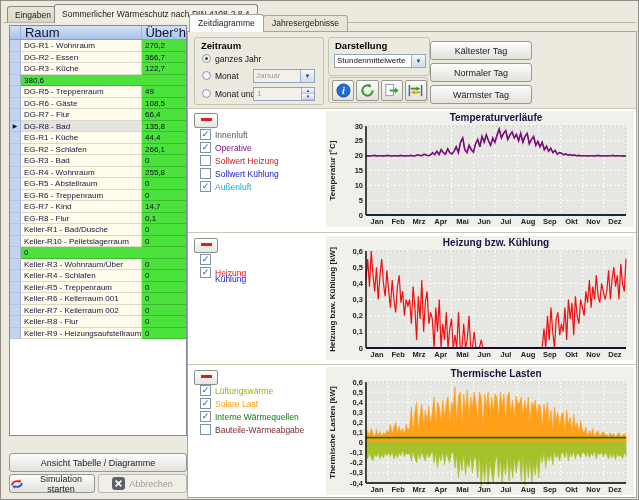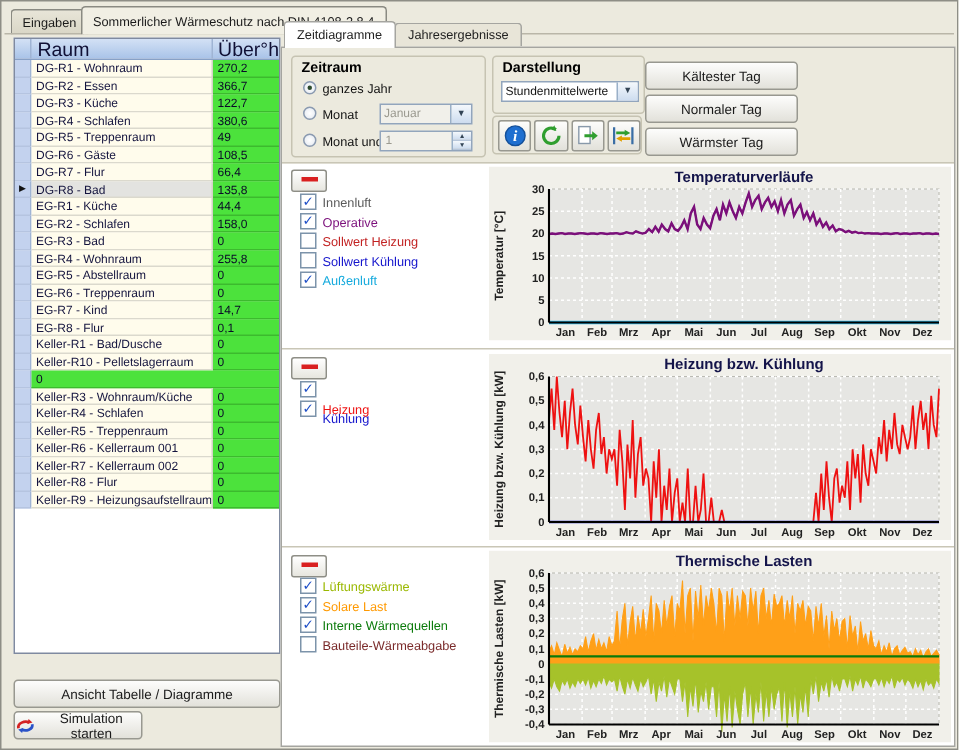--- a/index.html
+++ b/index.html
@@ -89,21 +89,20 @@
           <div class="troom">DG-R2 - Essen</div>
           <div class="tval">366,7</div>
         </div>
         <div class="trow">
           <div class="tsel"></div>
           <div class="troom">DG-R3 - Küche</div>
           <div class="tval">122,7</div>
         </div>
         <div class="trow">
           <div class="tsel"></div>
-          <div class="troom">DG-R4 - Schlafen</div>
           <div class="tval">380,6</div>
         </div>
         <div class="trow">
           <div class="tsel"></div>
           <div class="troom">DG-R5 - Treppenraum</div>
           <div class="tval">49</div>
         </div>
         <div class="trow">
           <div class="tsel"></div>
           <div class="troom">DG-R6 - Gäste</div>
@@ -120,21 +119,21 @@
           <div class="tval">135,8</div>
         </div>
         <div class="trow">
           <div class="tsel"></div>
           <div class="troom">EG-R1 - Küche</div>
           <div class="tval">44,4</div>
         </div>
         <div class="trow">
           <div class="tsel"></div>
           <div class="troom">EG-R2 - Schlafen</div>
-          <div class="tval">158,0</div>
+          <div class="tval">266,1</div>
         </div>
         <div class="trow">
           <div class="tsel"></div>
           <div class="troom">EG-R3 - Bad</div>
           <div class="tval">0</div>
         </div>
         <div class="trow">
           <div class="tsel"></div>
           <div class="troom">EG-R4 - Wohnraum</div>
           <div class="tval">255,8</div>
@@ -168,21 +167,21 @@
           <div class="tsel"></div>
           <div class="troom">Keller-R10 - Pelletslagerraum</div>
           <div class="tval">0</div>
         </div>
         <div class="trow">
           <div class="tsel"></div>
           <div class="tval">0</div>
         </div>
         <div class="trow">
           <div class="tsel"></div>
-          <div class="troom">Keller-R3 - Wohnraum/Küche</div>
+          <div class="troom">Keller-R3 - Wohnraum/Über</div>
           <div class="tval">0</div>
         </div>
         <div class="trow">
           <div class="tsel"></div>
           <div class="troom">Keller-R4 - Schlafen</div>
           <div class="tval">0</div>
         </div>
         <div class="trow">
           <div class="tsel"></div>
           <div class="troom">Keller-R5 - Treppenraum</div>
@@ -215,20 +214,27 @@
       <span>Ansicht Tabelle / Diagramme</span>
     </div>
   <div class="btn" id="btn-start">
     <svg width="15" height="12" viewBox="0 0 18 14">
         <path d="M3 9 C2 4.5, 8.5 2, 12.5 4" stroke="#d42222" stroke-width="2.4" fill="none"></path>
         <path d="M11.8 0.8l3.4 3.2-4.5 1.2z" fill="#d42222"></path>
         <path d="M15 5.5 C16 10, 9.5 12, 5.5 10" stroke="#2a52c8" stroke-width="2.4" fill="none"></path>
         <path d="M6.2 13.2l-3.4-3.2 4.5-1.2z" fill="#2a52c8"></path>
       </svg>
     <span>Simulation starten</span>
+  </div>
+  <div class="btn disabled" id="btn-cancel">
+    <svg width="13" height="13" viewBox="0 0 13 13">
+        <rect width="13" height="13" rx="3" fill="#5d636b"></rect>
+        <path d="M3.6 3.6l5.8 5.8M9.4 3.6l-5.8 5.8" stroke="#fff" stroke-width="1.7"></path>
+      </svg>
+    <span>Abbrechen</span>
   </div>
 
   <div class="rtab active" id="rtab-zeit">Zeitdiagramme</div>
   <div class="rtab" id="rtab-jahr">Jahresergebnisse</div>
 
   <div class="content">
     <div class="controls">
       <div class="group" id="g-zeitraum">
         <div class="gtitle">Zeitraum</div>
         <div class="radio-row" style="top:16px;">

